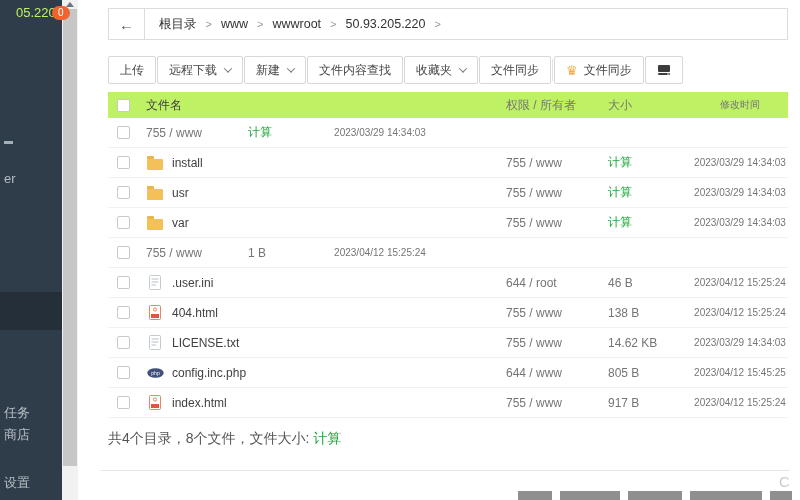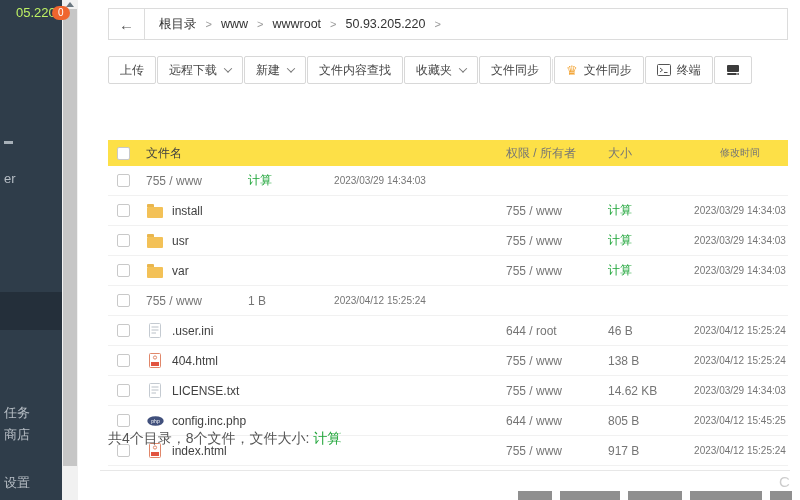--- a/index.html
+++ b/index.html
@@ -38,22 +38,22 @@
   .toolbar { top:56px; display:flex; align-items:center; gap:1px; }
   .btn { height:28px; padding:0 11px; border:1px solid #d8d8d8; border-radius:2px; background:#fff;
     font-size:12px; color:#454545; display:inline-flex; align-items:center; gap:6px; cursor:pointer; white-space:nowrap; }
   .chevron { width:6px; height:6px; border-right:1px solid #777; border-bottom:1px solid #777;
     transform:rotate(45deg) translate(-1px,-1px); margin-left:2px; }
   .tb-divider { width:1px; height:22px; background:#e3e3e3; }
   .crown-icon { color:#f3a73b; font-size:13px; line-height:13px; }
 
   
   .table { top:92px; }
-  .thead { height:26px; background:#fde047; display:flex; align-items:center;
-    font-size:12px; color:#5a5a5a;margin-top:48px; }
+  .thead { height:26px; background:#bef264; display:flex; align-items:center;
+    font-size:12px; color:#5a5a5a; }
   .trow { height:30px; display:flex; align-items:center; border-bottom:1px solid #f1f1f1; font-size:12px; }
   .col-check { width:38px; padding-left:9px; display:flex; align-items:center; }
   .col-name { flex:1; display:flex; align-items:center; color:#414141; }
   .col-perm { width:102px; color:#757575; }
   .col-size { width:84px; color:#757575; }
   .col-time { width:96px; color:#757575; font-size:10px; white-space:nowrap;text-align:center; }
   .cb { appearance:none; -webkit-appearance:none; width:13px; height:13px; border:1px solid #c9c9c9;
     border-radius:2px; background:#fff; cursor:pointer; }
   .fname { cursor:pointer; }
   .green-link { color:#20a53a; cursor:pointer; }
@@ -134,28 +134,20 @@
     <button class="btn">
       <span>文件同步</span>
     </button>
     <div class="tb-divider"></div>
     <button class="btn">
       <span class="crown-icon">♛</span>
       <span>文件同步</span>
     </button>
     <button class="btn">
       <svg width="14" height="12" viewBox="0 0 14 12">
-        <rect x="0.5" y="0.5" width="13" height="11" rx="1" fill="none" stroke="#555"></rect>
-        <path d="M3 4 L5.5 6 L3 8" fill="none" stroke="#555" stroke-width="1"></path>
-        <line x1="7" y1="8.5" x2="10.5" y2="8.5" stroke="#555" stroke-width="1"></line>
-      </svg>
-      <span>终端</span>
-    </button>
-    <button class="btn">
-      <svg width="14" height="12" viewBox="0 0 14 12">
         <rect x="1" y="1" width="12" height="7" rx="1" fill="#3c3c3c"></rect>
         <rect x="1" y="9" width="12" height="2" rx="1" fill="#3c3c3c"></rect>
         <circle cx="11" cy="10" r="0.8" fill="#fff"></circle>
       </svg>
 
     </button>
   </div>
 
   <div class="container table" style="position:absolute;">
     <div class="thead">

